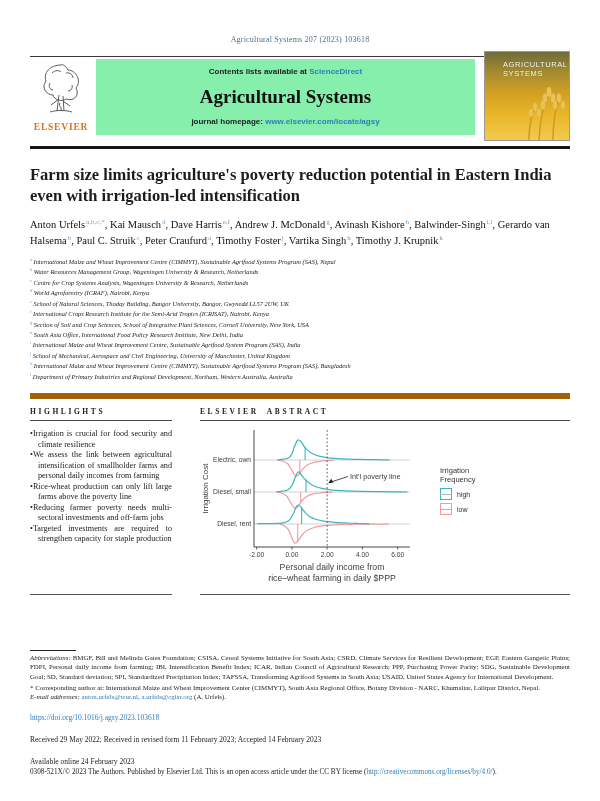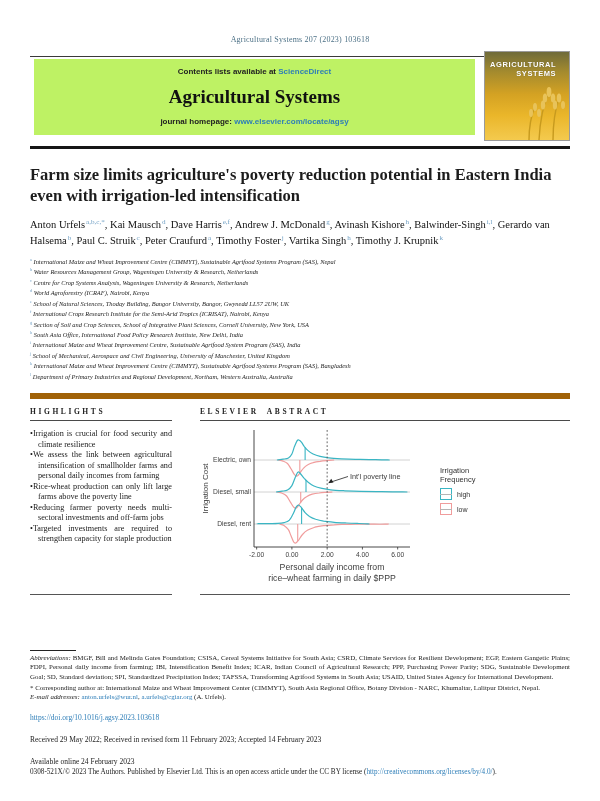--- a/index.html
+++ b/index.html
@@ -5,32 +5,32 @@
   html,body{margin:0;padding:0;background:#9a9a9a;}
   .page{position:relative;width:600px;height:801px;margin:0 auto;background:#ffffff;
         box-sizing:border-box;padding:8px 30px;outline:1px solid #b5b5b5;overflow:hidden;
         font-family:"Liberation Serif",serif;color:#1a1a1a;}
   
   .citation{margin-top:27px;text-align:center;font-size:8px;color:#4d7186;letter-spacing:.2px;}
   .header-row{position:relative;margin-top:12px;height:84px;display:flex;}
   .header-toprule{position:absolute;top:0;left:0;right:0;height:1px;background:#3a3a3a;}
   .els{width:62px;padding-top:5px;display:flex;flex-direction:column;align-items:center;z-index:1;}
   .els-text{font-size:9.5px;font-weight:bold;color:#d9731a;letter-spacing:.8px;margin-top:1px;}
-  .graybox{flex:1;margin-left:4px;margin-top:3px;height:76px;background:#bef264;
+  .graybox{flex:1;margin-left:4px;margin-top:3px;height:76px;background:#86efac;
            display:flex;flex-direction:column;justify-content:space-between;
            padding:8px 8px 9px;box-sizing:border-box;text-align:center;}
   .contents-line{font-size:8px;font-weight:bold;font-family:"Liberation Sans",sans-serif;color:#222;}
   .contents-line a, .homepage-line a{color:#2e7eb8;text-decoration:none;}
   .jtitle{font-size:19px;font-weight:bold;color:#111;}
   .homepage-line{font-size:8px;font-weight:bold;font-family:"Liberation Sans",sans-serif;color:#222;}
   .cover{position:relative;width:86px;height:90px;margin-left:9px;margin-top:-5px;z-index:2;
          border:1px solid #9a9a9a;box-sizing:border-box;overflow:hidden;
          background:linear-gradient(180deg,#6f6b3a 0%,#a38a2e 22%,#d4a223 48%,#eab62a 72%,#f4ca4e 100%);}
-  .cover-title{position:absolute;top:8px;left:5px;color:#fff;font-family:"Liberation Sans",sans-serif;
-               font-size:7.5px;font-weight:bold;letter-spacing:.6px;line-height:9px;text-shadow:0 0 1px rgba(0,0,0,.35);text-align:right;}
+  .cover-title{position:absolute;top:8px;left:18px;color:#fff;font-family:"Liberation Sans",sans-serif;
+               font-size:7.5px;font-weight:normal;letter-spacing:.6px;line-height:9px;text-shadow:0 0 1px rgba(0,0,0,.35);}
   .cover svg{position:absolute;bottom:0;right:0;}
   .black-rule{height:3px;background:#161616;margin-top:6px;}
   
   .title{margin:15px 0 0;font-size:16.5px;line-height:21px;font-weight:600;color:#1c1c1c;}
   .authors{margin-top:9px;font-size:10.5px;line-height:13.5px;color:#111;}
   .authors sup, .affils sup{color:#6f9fc4;font-size:68%;}
   .affils{margin-top:9px;font-size:6.4px;line-height:8.3px;color:#222;}
   .affils .aff i{font-style:italic;}
   
   .twocol{display:flex;margin-top:12px;border-top:6px solid #a16207;}
@@ -62,20 +62,34 @@
 </style>
 </head>
 <body>
 
 <div class="page">
 
   <div class="citation">Agricultural Systems 207 (2023) 103618</div>
 
   <div class="header-row">
     <div class="header-toprule"></div>
+    <div class="els">
+      <span>
+        <svg width="46" height="56" viewBox="0 0 46 56">
+          <g fill="none" stroke="#5a5a5a" stroke-width="1">
+            <path d="M23 4 C12 4 5 12 8 20 C3 26 8 34 15 34 C16 39 24 41 28 38 C36 41 42 34 38 27 C44 20 38 9 30 9 C28 5 25 3 23 4 Z"></path>
+            <path d="M14 12 C17 9 21 9 23 11 M28 12 C32 11 35 14 35 17 M12 22 C10 25 12 29 15 29 M30 30 C33 30 35 27 34 24"></path>
+            <path d="M21 34 L19 50 M25 35 L26 50"></path>
+            <path d="M21 38 L13 44 M25 40 L32 45 M22 42 C20 45 24 46 23 49"></path>
+            <path d="M12 51 C18 49 28 49 34 51"></path>
+          </g>
+        </svg>
+      </span>
+      <div class="els-text">ELSEVIER</div>
+    </div>
 
     <div class="graybox">
       <div class="contents-line">
         <span>Contents lists available at</span>
         <a href="#">ScienceDirect</a>
       </div>
       <div class="jtitle">Agricultural Systems</div>
       <div class="homepage-line">
         <span>journal homepage:</span>
         <a href="#">www.elsevier.com/locate/agsy</a>

